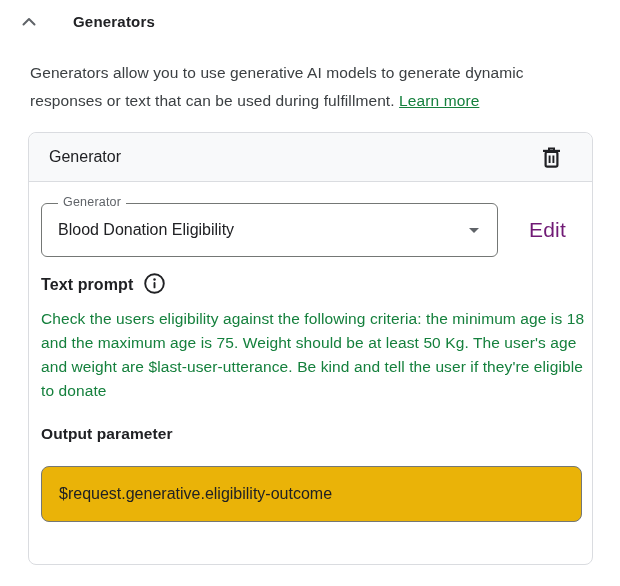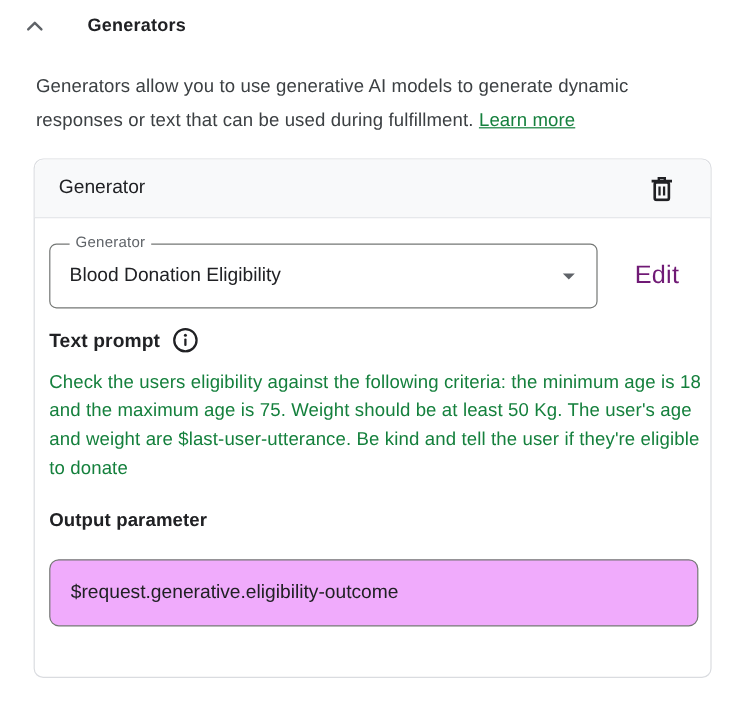--- a/index.html
+++ b/index.html
@@ -122,21 +122,21 @@
   .output-input {
     display: block;
     margin-top: 23px;
     width: 541px; height: 56px;
     border: 1px solid #747775;
     border-radius: 8px;
     padding: 0 17px;
     font-size: 16px; color: #202124;
     font-family: "Liberation Sans", sans-serif;
     outline: none;
-    background: #f0abfc;
+    background: #eab308;
   }
 </style>
 </head>
 <body>
 
 <div class="section-header">
   <button class="chevron-btn" aria-label="collapse">
     <svg width="14" height="9" viewBox="0 0 14 9">
       <path d="M1.5 7.5 L7 2 L12.5 7.5" fill="none" stroke="#5f6368" stroke-width="2" stroke-linecap="round" stroke-linejoin="round"></path>
     </svg>

